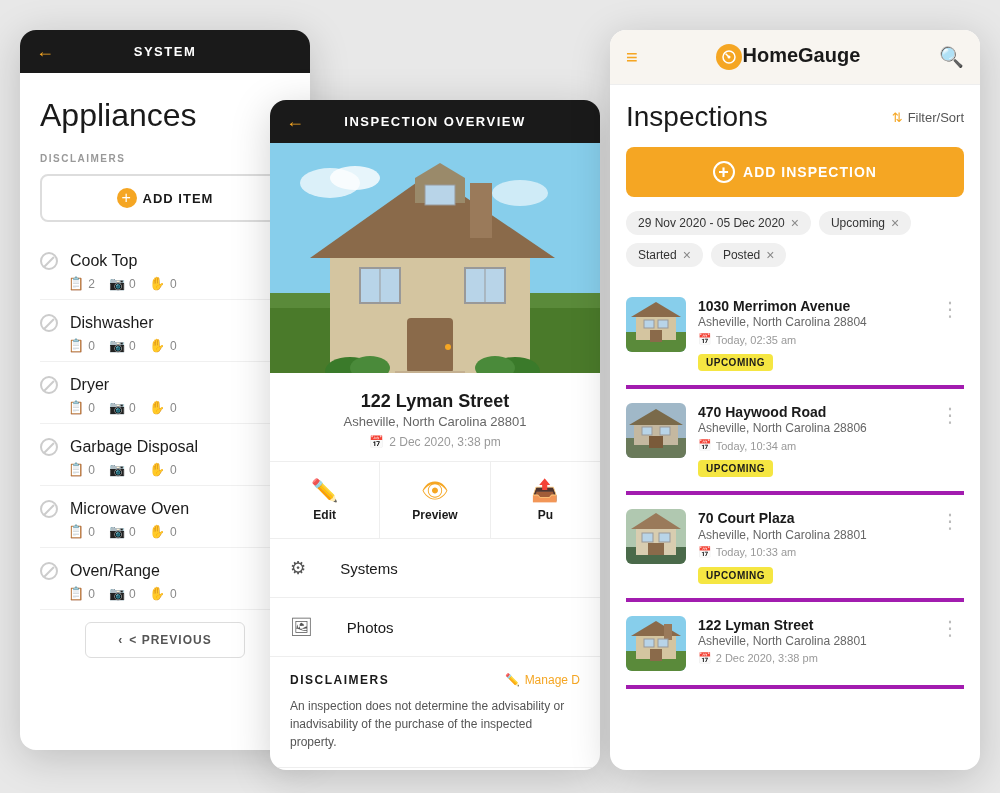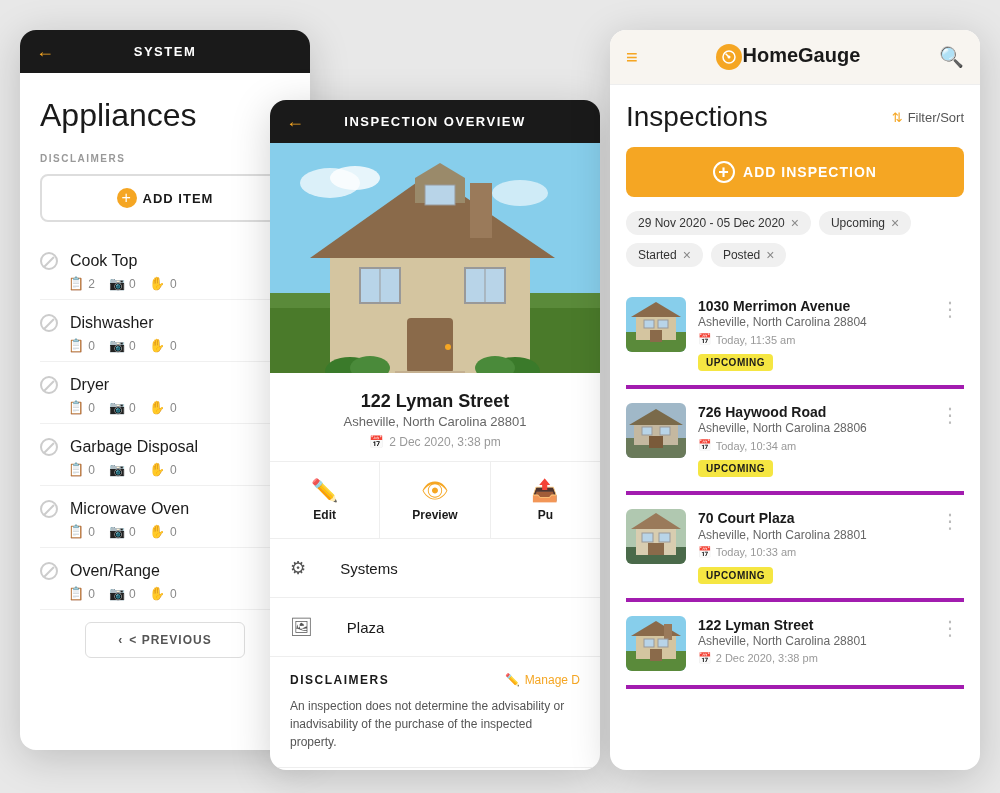--- a/index.html
+++ b/index.html
@@ -674,21 +674,21 @@
       <div class="action-icon">📤</div>
       <div class="action-label">Pu</div>
     </div>
   </div>
   <div class="overview-nav-item">
     <span class="nav-icon">⚙</span>
     <span class="nav-label">Systems</span>
   </div>
   <div class="overview-nav-item">
     <span class="nav-icon">🖼</span>
-    <span class="nav-label">Plaza</span>
+    <span class="nav-label">Photos</span>
   </div>
   <div class="disclaimers-section">
     <div class="section-header">
       <span class="sec-title">DISCLAIMERS</span>
       <span class="manage-link">
         <span>✏️</span>
         <span>Manage D</span>
       </span>
     </div>
     <div class="disc-text">An inspection does not determine the advisability or inadvisability of the purchase of the inspected property.</div>
@@ -755,41 +755,41 @@
           <rect x="18" y="23" width="10" height="8" fill="#b8d4e8" stroke="#999" stroke-width="1"></rect>
           <rect x="32" y="23" width="10" height="8" fill="#b8d4e8" stroke="#999" stroke-width="1"></rect>
           <rect x="24" y="33" width="12" height="12" fill="#8a6a4a"></rect>
         </svg>
       </div>
       <div class="insp-info">
         <div class="insp-address">1030 Merrimon Avenue</div>
         <div class="insp-city">Asheville, North Carolina 28804</div>
         <div class="insp-date">
           <span>📅</span>
-          <span>Today, 11:35 am</span>
+          <span>Today, 02:35 am</span>
         </div>
         <span class="status-badge badge-upcoming">UPCOMING</span>
       </div>
       <span class="insp-more">⋮</span>
     </div>
 
     <div class="inspection-card">
       <div class="insp-thumb">
         <svg width="60" height="55" viewBox="0 0 60 55" xmlns="http://www.w3.org/2000/svg">
           <rect width="60" height="55" fill="#a0b8c8"></rect>
           <rect x="0" y="35" width="60" height="20" fill="#6a7a5a"></rect>
           <rect x="8" y="20" width="44" height="22" fill="#c4b8a0"></rect>
           <polygon points="3,22 30,6 57,22" fill="#7a6a4a"></polygon>
           <rect x="16" y="24" width="10" height="8" fill="#b8d4e8" stroke="#999" stroke-width="1"></rect>
           <rect x="34" y="24" width="10" height="8" fill="#b8d4e8" stroke="#999" stroke-width="1"></rect>
           <rect x="23" y="33" width="14" height="12" fill="#7a5a3a"></rect>
         </svg>
       </div>
       <div class="insp-info">
-        <div class="insp-address">726 Haywood Road</div>
+        <div class="insp-address">470 Haywood Road</div>
         <div class="insp-city">Asheville, North Carolina 28806</div>
         <div class="insp-date">
           <span>📅</span>
           <span>Today, 10:34 am</span>
         </div>
         <span class="status-badge badge-upcoming">UPCOMING</span>
       </div>
       <span class="insp-more">⋮</span>
     </div>
 

